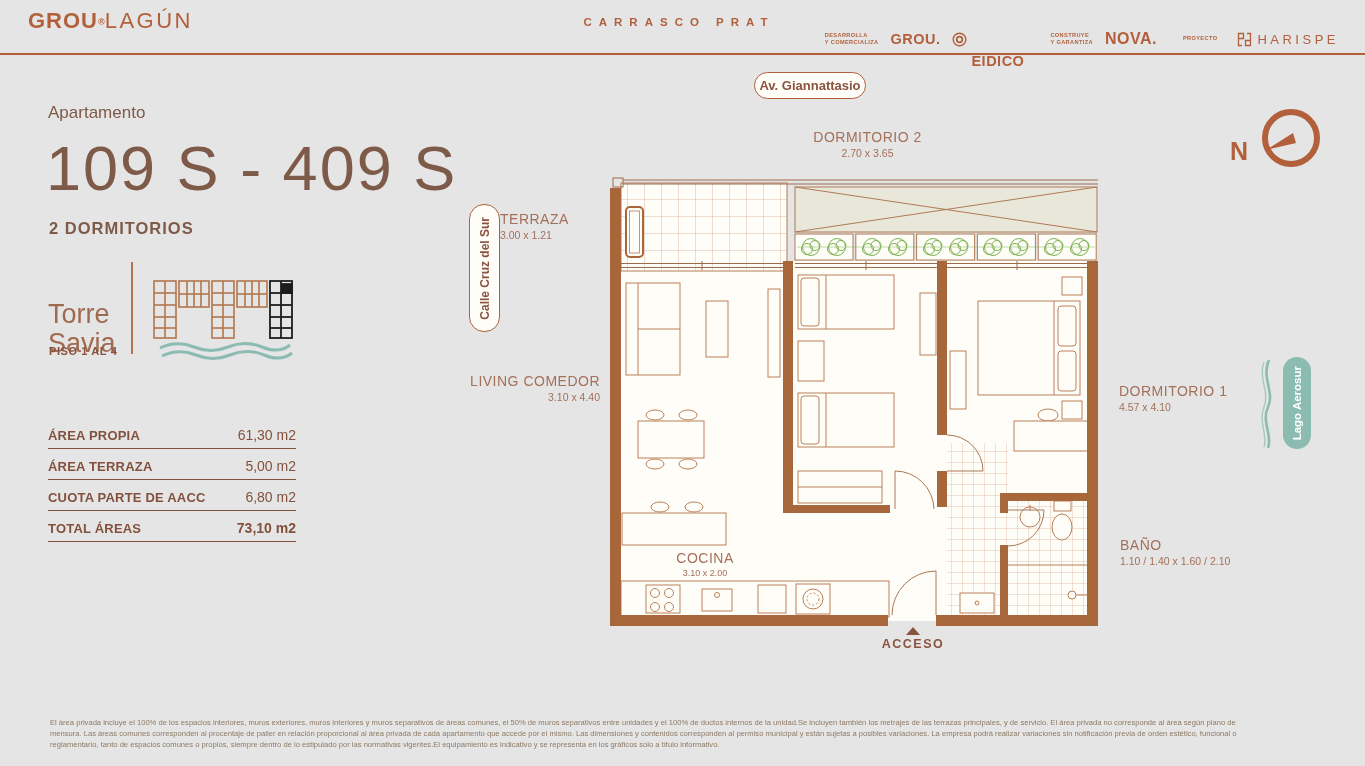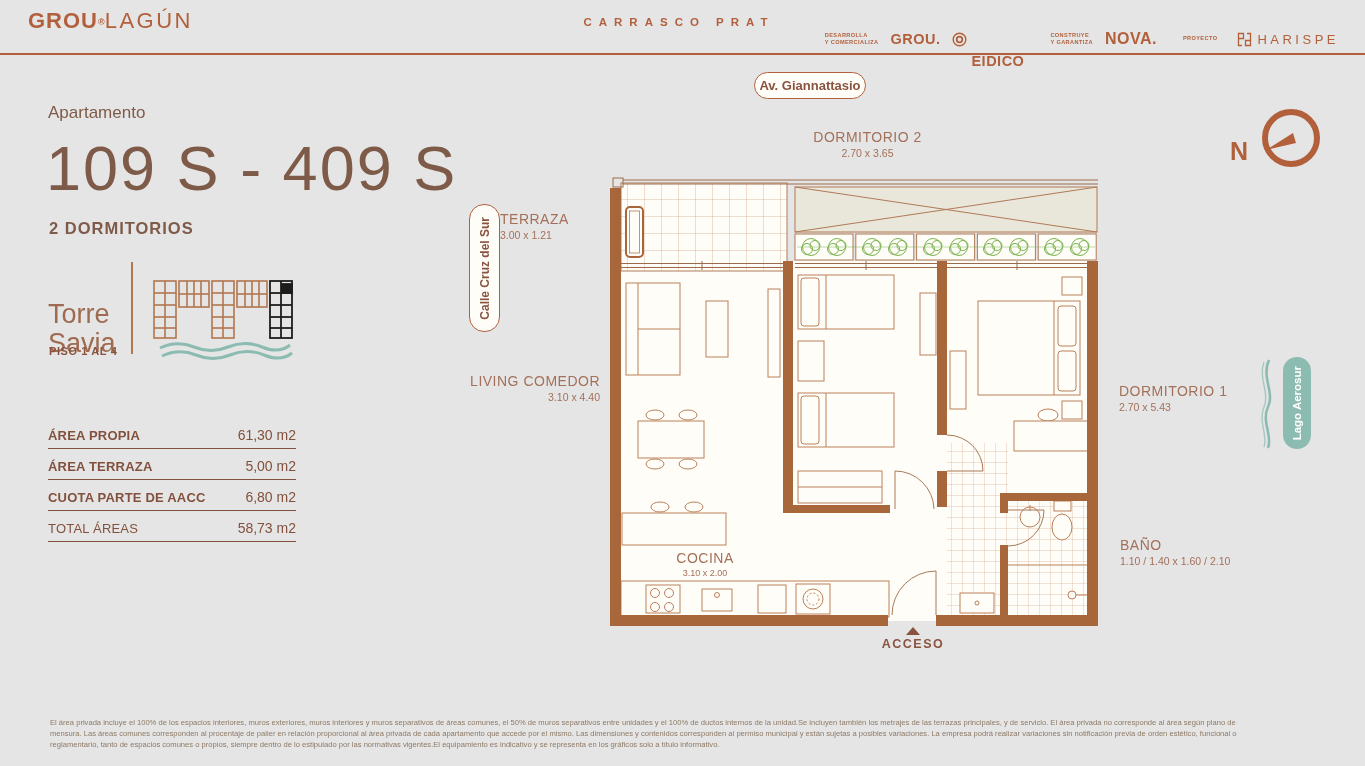--- a/index.html
+++ b/index.html
@@ -30,21 +30,21 @@
   .tower-floors { position:absolute; left:49px; top:345px; font-size:11px; font-weight:700;
                   letter-spacing:.6px; color:#8a5340; }
   .tower-divider { position:absolute; left:131px; top:262px; width:2px; height:92px; background:#b2764f; }
   .site-map { position:absolute; left:146px; top:276px; }
 
   .area-table { position:absolute; left:48px; top:418px; width:248px; color:#82513d; }
   .area-row { display:flex; justify-content:space-between; align-items:flex-end;
               border-bottom:1.2px solid #82513d; padding:9px 0 5px 0; }
   .area-row .lbl { font-size:13px; font-weight:700; letter-spacing:.2px; }
   .area-row .val { font-size:14px; }
-  .area-row.total .lbl, .area-row.total .val { font-weight:400; }
+  .area-row.total .lbl, .area-row.total .val { font-weight:700; }
 
   
   .pill { position:absolute; display:flex; align-items:center; justify-content:center;
           background:#fffdf8; border:1.5px solid #b25f3b; border-radius:15px;
           color:#8a5340; font-weight:700; }
   .pill.av { left:754px; top:72px; width:112px; height:27px; font-size:13px; }
   .pill.calle { left:469px; top:204px; width:31px; height:128px; font-size:12px; }
   .pill.lago { left:1283px; top:357px; width:28px; height:92px; font-size:11.5px;
                background:#8cbcb1; border:none; color:#ffffff; }
   .vtext { writing-mode:vertical-rl; transform:rotate(180deg); white-space:nowrap; }
@@ -175,21 +175,21 @@
     <div class="area-row">
       <span class="lbl">ÁREA TERRAZA</span>
       <span class="val">5,00 m2</span>
     </div>
     <div class="area-row">
       <span class="lbl">CUOTA PARTE DE AACC</span>
       <span class="val">6,80 m2</span>
     </div>
     <div class="area-row total">
       <span class="lbl">TOTAL ÁREAS</span>
-      <span class="val">58,73 m2</span>
+      <span class="val">73,10 m2</span>
     </div>
   </div>
 
   <div class="pill av">Av. Giannattasio</div>
   <div class="pill calle">
     <span class="vtext">Calle Cruz del Sur</span>
   </div>
   <div class="pill lago">
     <span class="vtext">Lago Aerosur</span>
   </div>
@@ -395,21 +395,21 @@
   <div class="room-label lbl-terraza">
     <div class="nm">TERRAZA</div>
       <div class="dm">3.00 x 1.21</div>
   </div>
   <div class="room-label lbl-living">
     <div class="nm">LIVING COMEDOR</div>
       <div class="dm">3.10 x 4.40</div>
   </div>
   <div class="room-label lbl-dorm1">
     <div class="nm">DORMITORIO 1</div>
-      <div class="dm">2.70 x 5.43</div>
+      <div class="dm">4.57 x 4.10</div>
   </div>
   <div class="room-label lbl-cocina">
     <div class="nm">COCINA</div>
       <div class="dm">3.10 x 2.00</div>
   </div>
   <div class="room-label lbl-bano">
     <div class="nm">BAÑO</div>
       <div class="dm">1.10 / 1.40 x 1.60 / 2.10</div>
   </div>
 

